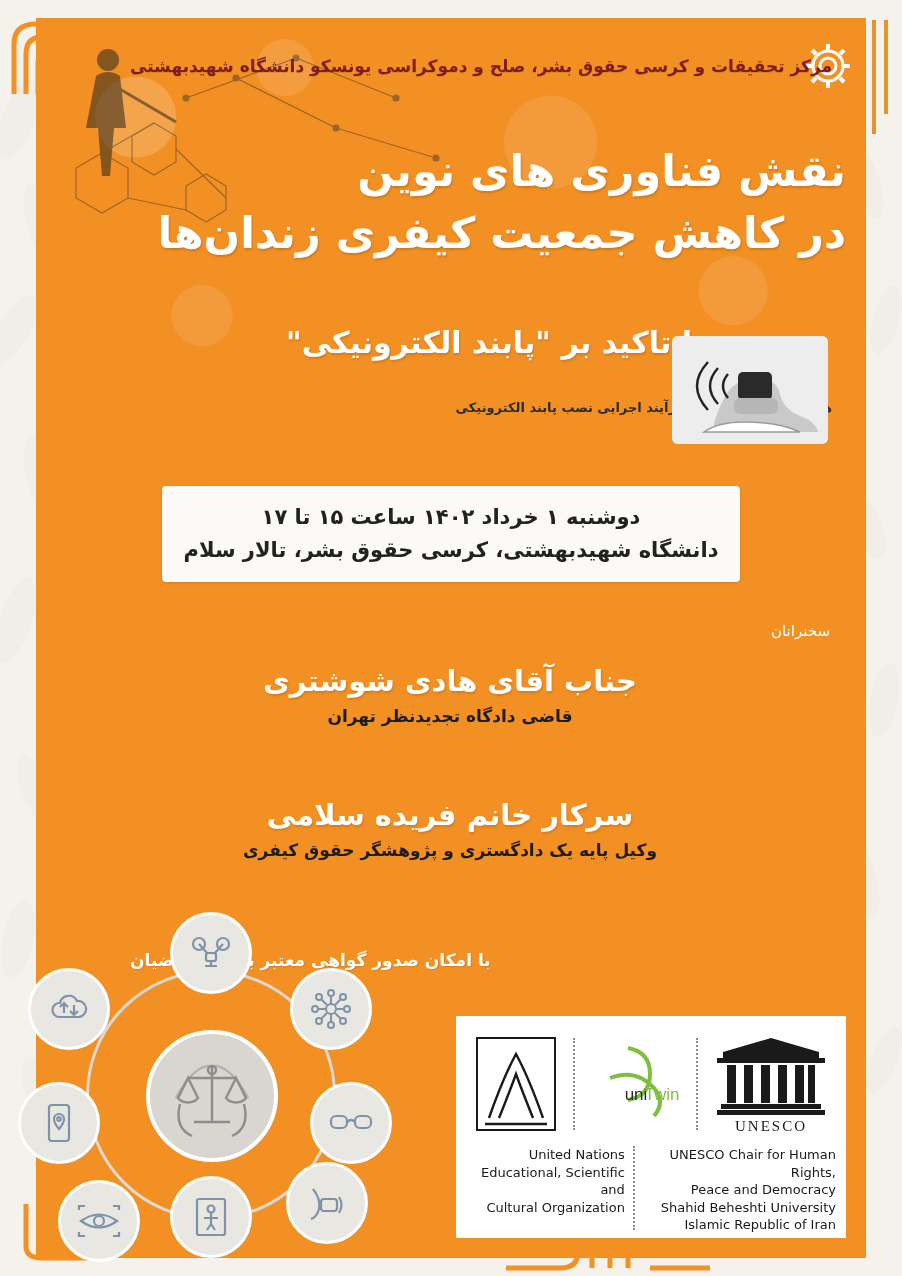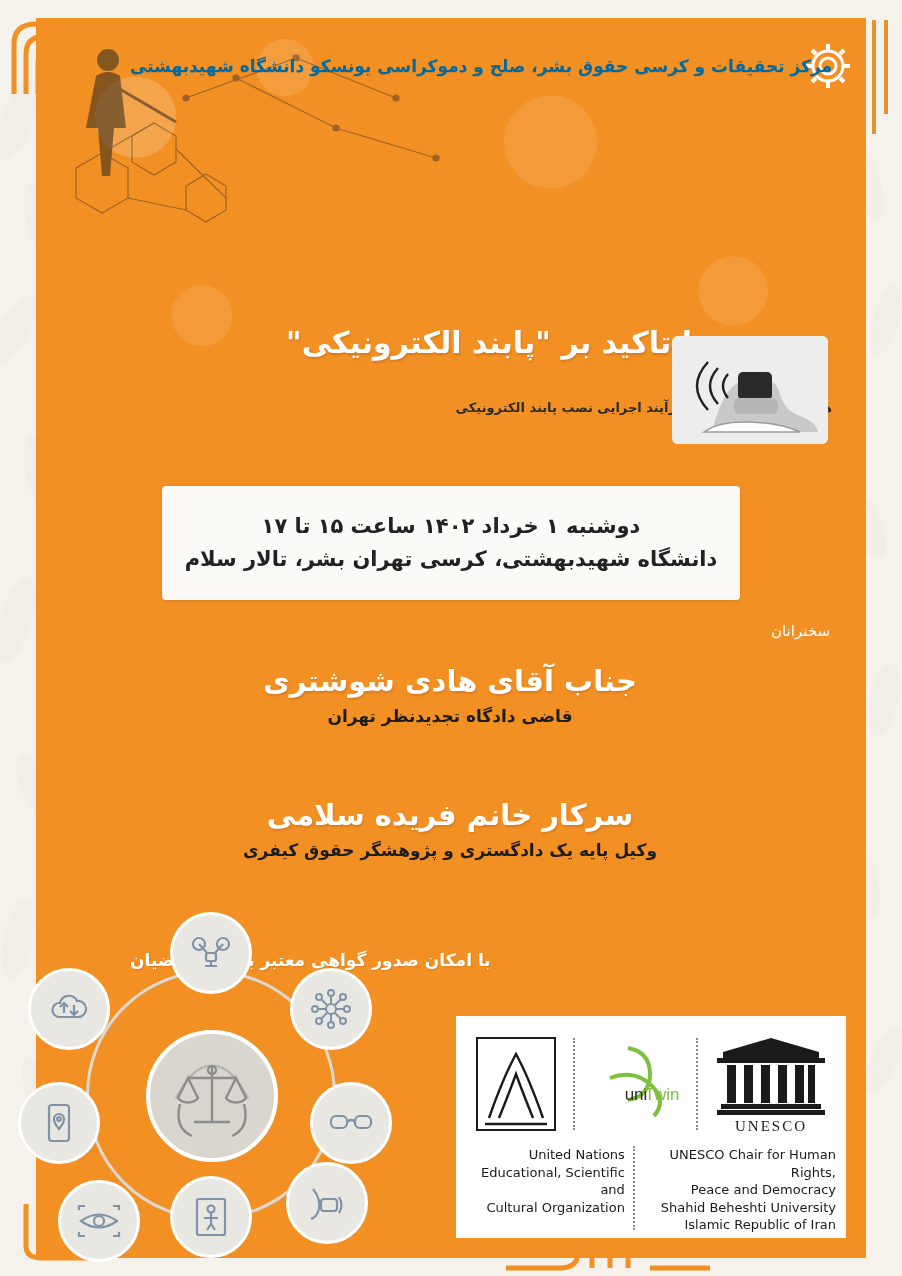--- a/index.html
+++ b/index.html
@@ -29,21 +29,21 @@
       radial-gradient(circle at 84% 22%, rgba(255,255,255,.10) 0 34px, transparent 35px),
       radial-gradient(circle at 20% 24%, rgba(255,255,255,.10) 0 30px, transparent 31px);
   }
   
   .net{position:absolute;left:36px;top:18px;width:430px;height:300px;opacity:.5;}
   
   .leafmark{position:absolute;opacity:.20;}
   
   .header-line{
     position:absolute;right:70px;top:56px;
-    color:#0369a1;
+    color:#7f1d1d;
     font-size:17px;font-weight:bold;
     letter-spacing:0;
     text-shadow:0 1px 0 rgba(0,0,0,.10);
     direction:rtl;
     white-space:nowrap;
   }
   .title-wrap{
     position:absolute;right:56px;top:140px;width:700px;text-align:right;
   }
   .title1,.title2{
@@ -60,21 +60,21 @@
     position:absolute;right:70px;top:400px;width:520px;text-align:right;
     color:#2b2b2b;font-weight:bold;font-size:13px;direction:rtl;
   }
   
   .photo{
     position:absolute;left:672px;top:336px;width:156px;height:108px;
     background:#e9e9e9;border-radius:6px;overflow:hidden;
   }
   
   .datebox{
-    position:absolute;left:162px;top:486px;width:578px;height:114px;
+    position:absolute;left:162px;top:486px;width:578px;height:96px;
     background:#fbfaf7;border-radius:4px;
     box-shadow:0 1px 3px rgba(0,0,0,.12);
     display:flex;flex-direction:column;justify-content:center;align-items:center;
   }
   .datebox div{
     color:#222;font-weight:bold;font-size:21px;line-height:1.55;direction:rtl;
   }
   .speakers-label{
     position:absolute;right:72px;top:622px;
     color:#ffffff;font-weight:normal;font-size:15px;direction:rtl;
@@ -218,20 +218,24 @@
         <path d="M12 12 l4 4"></path>
           <path d="M40 40 l4 4"></path>
           <path d="M44 12 l-4 4"></path>
           <path d="M16 40 l-4 4"></path>
       </g>
     </g>
   </svg>
 
   <div class="header-line">مرکز تحقیقات و کرسی حقوق بشر، صلح و دموکراسی یونسکو دانشگاه شهیدبهشتی</div>
 
+  <div class="title-wrap">
+    <div class="title1">نقش فناوری های نوین</div>
+    <div class="title2">در کاهش جمعیت کیفری زندان‌ها</div>
+  </div>
 
   <div class="subtitle">با تاکید بر "پابند الکترونیکی"</div>
   <div class="sub-note">همراه با نمایش مستند فرآیند اجرایی نصب پابند الکترونیکی</div>
 
   <div class="photo">
     <svg viewBox="0 0 156 108" width="156" height="108">
       <rect width="156" height="108" fill="#ededed"></rect>
       <g fill="#c9c9c9">
         <path d="M40 96 q6 -26 16 -40 q10 -14 30 -14 q18 0 22 16 q4 16 20 22 q16 6 18 16 l0 0 z"></path>
       </g>
@@ -245,21 +249,21 @@
         <path d="M36 26 q-22 24 0 48"></path>
       </g>
       <g fill="#b6b6b6">
         <rect x="62" y="62" width="44" height="16" rx="6"></rect>
       </g>
     </svg>
   </div>
 
   <div class="datebox">
     <div>دوشنبه ۱ خرداد ۱۴۰۲  ساعت ۱۵ تا ۱۷</div>
-    <div>دانشگاه شهیدبهشتی، کرسی تهران بشر، تالار سلام</div>
+    <div>دانشگاه شهیدبهشتی، کرسی حقوق بشر، تالار سلام</div>
   </div>
 
   <div class="speakers-label">سخنرانان</div>
 
   <div class="spk" style="left:80px;top:798px;">
     <div class="spk-name">سرکار خانم فریده سلامی</div>
     <div class="spk-role">وکیل پایه یک دادگستری و پژوهشگر حقوق کیفری</div>
   </div>
 
   <div class="spk" style="left:80px;top:664px;">

